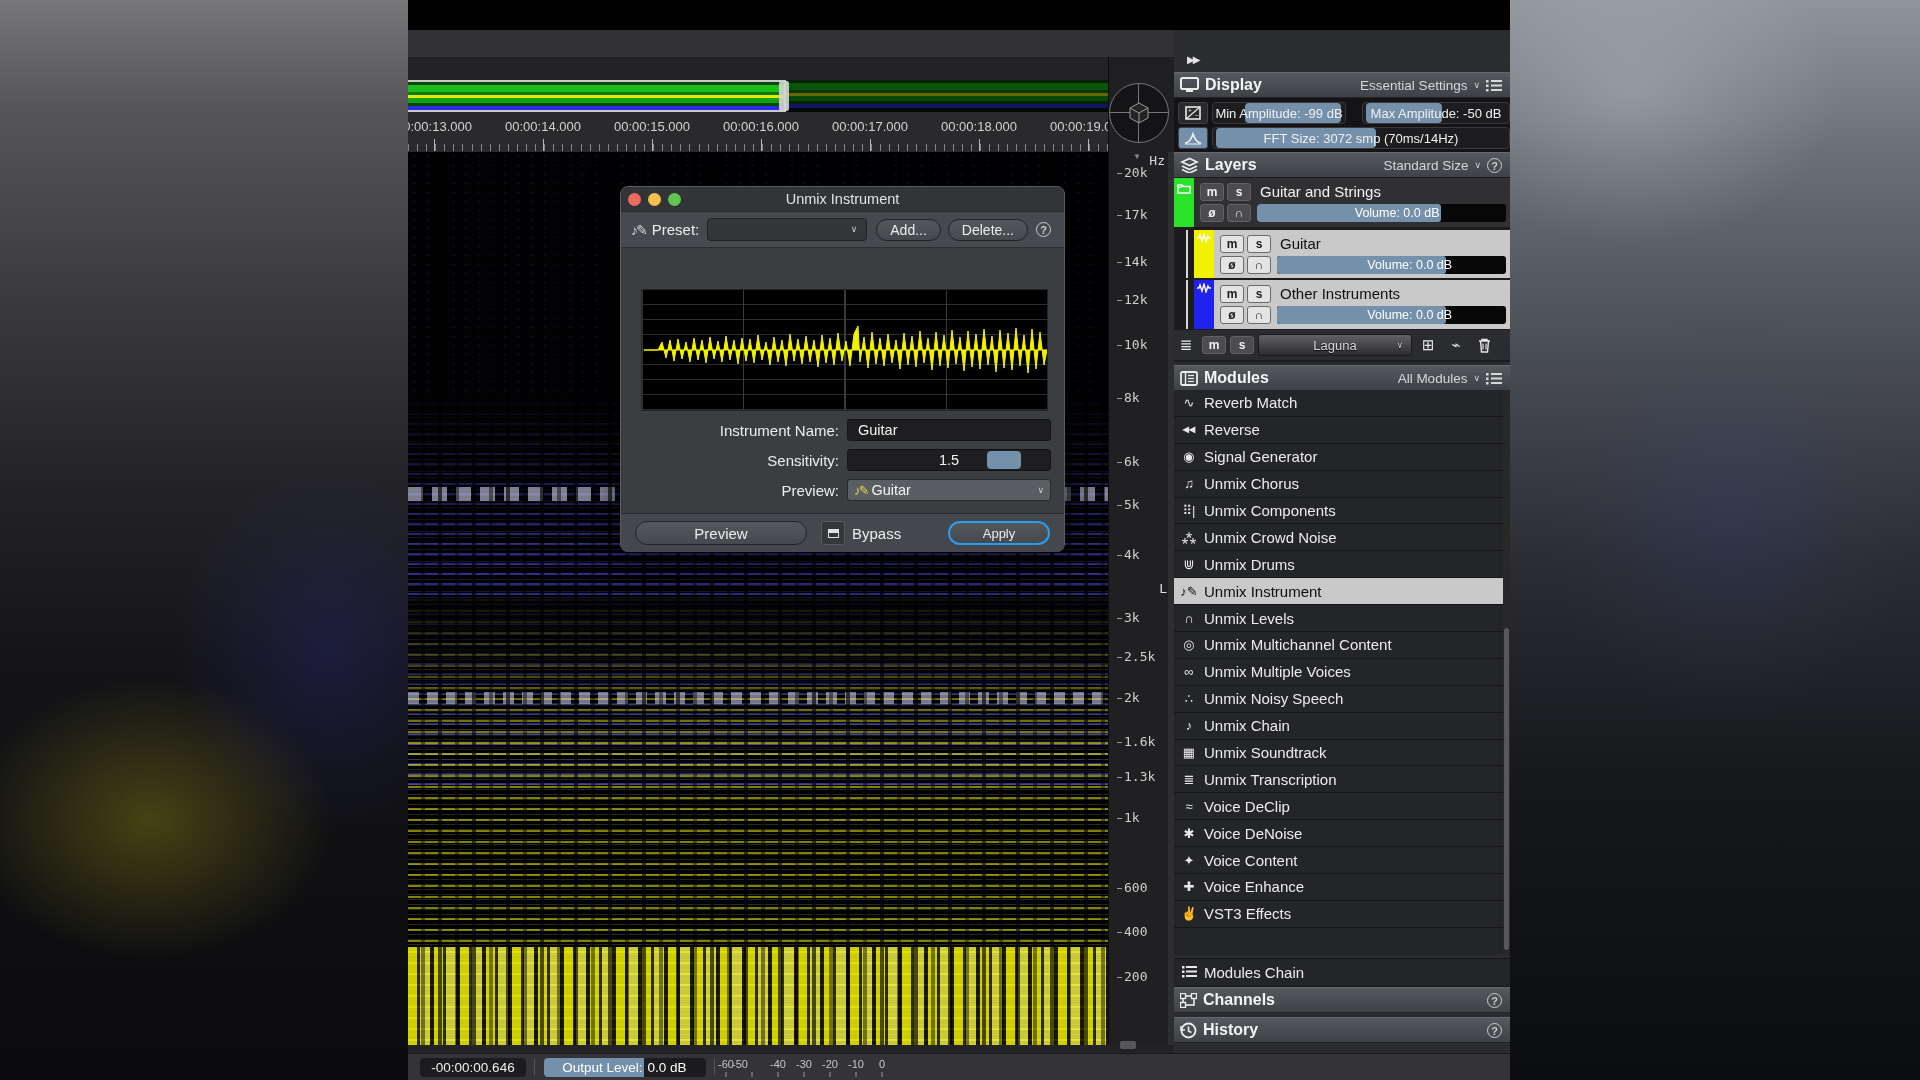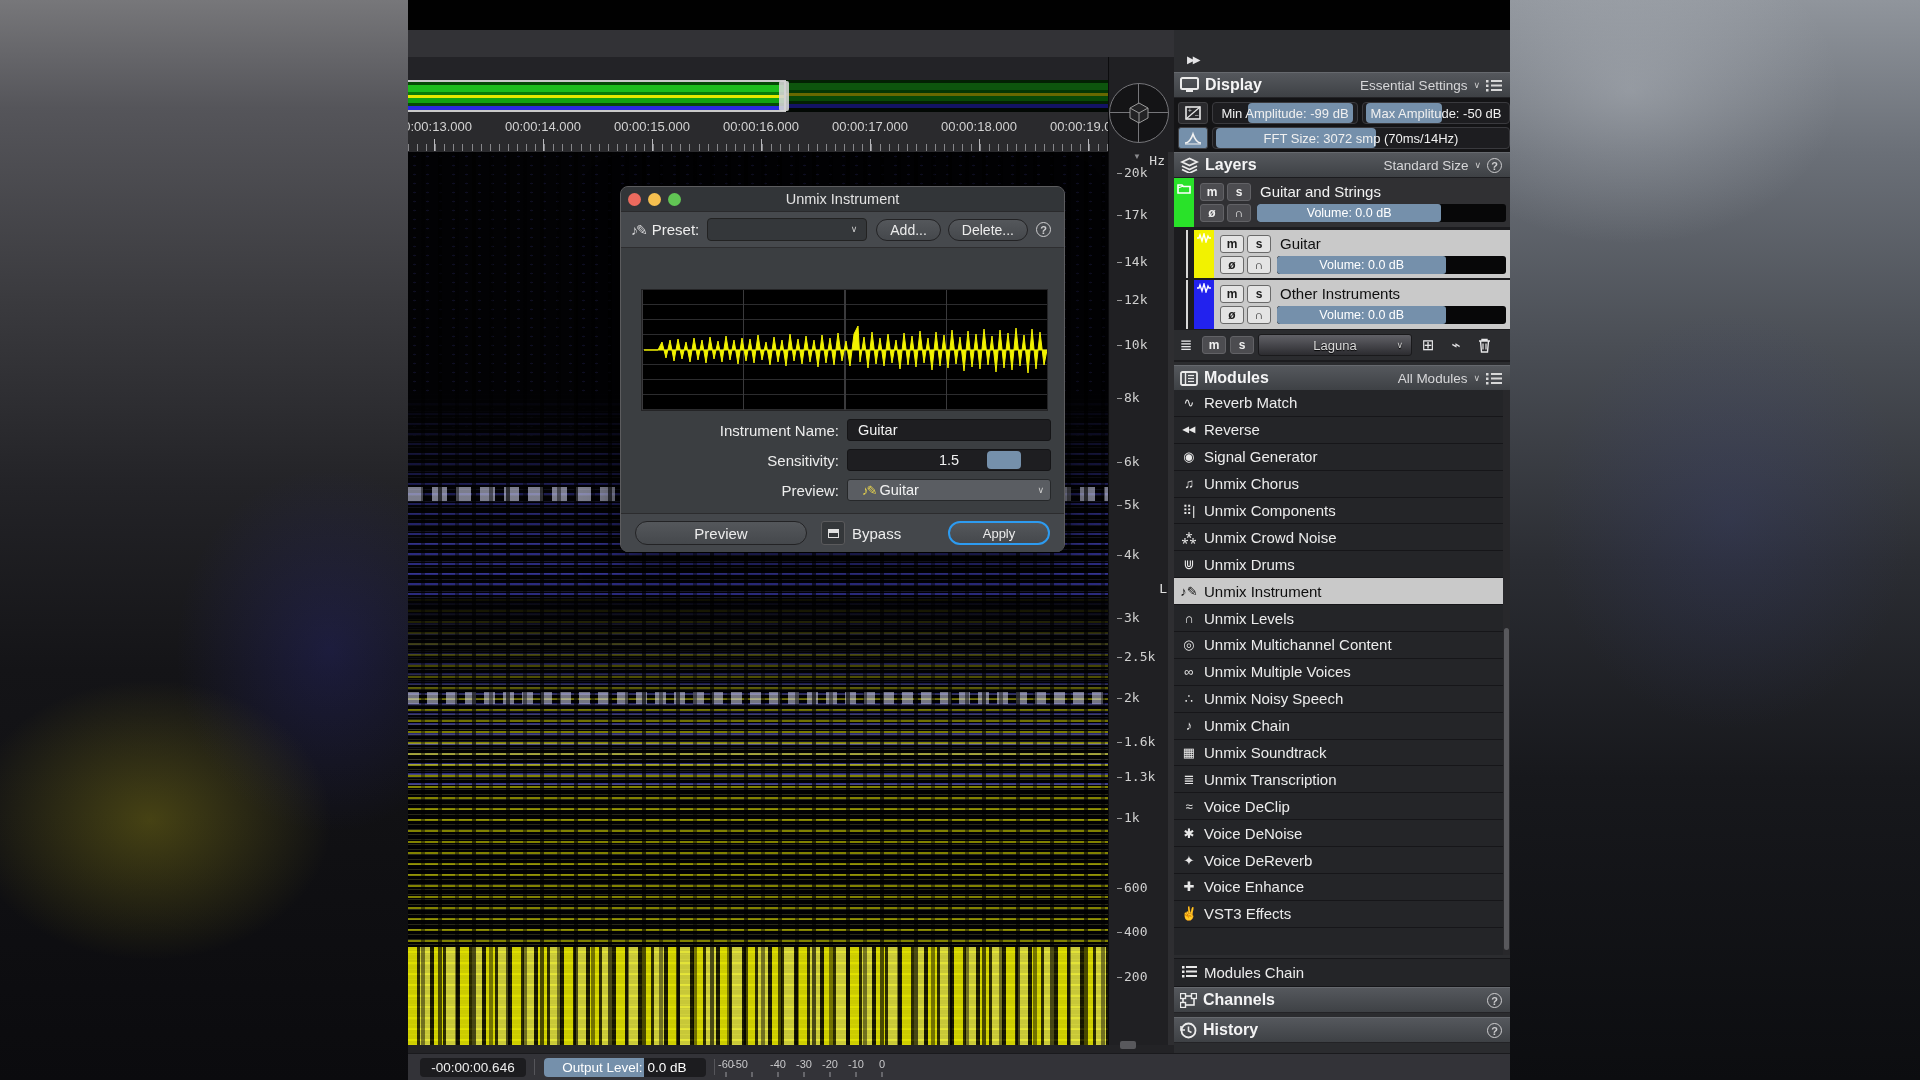--- a/index.html
+++ b/index.html
@@ -105,21 +105,21 @@
   .msbtn{width:24px;height:18px;border-radius:3px;font-size:12px;font-weight:bold;
     display:flex;align-items:center;justify-content:center;box-sizing:border-box;}
   .dark .msbtn{background:#4c4c50;color:#f0f0f0;border:1px solid #626266;}
   .lite .msbtn{background:#e4e4e4;color:#1a1a1a;border:1px solid #6a6a6a;}
   .lname{font-size:15px;margin-left:6px;white-space:nowrap;}
   .dark .lname{color:#f2f2f2;}
   .lite .lname{color:#101010;}
   .volbar{flex:1;height:18px;background:#070708;border-radius:3px;position:relative;overflow:hidden;margin-left:3px;}
   .volfill{position:absolute;left:0;top:0;height:100%;width:74%;background:#7590ab;border-radius:3px;}
   .voltxt{position:absolute;left:0;top:0;width:74%;height:100%;display:flex;align-items:center;justify-content:center;
-    color:#fff;font-size:12.5px;}
+    color:#fff;font-size:12.5px;padding-left:48px;}
   .lrow.dark{background:#303033;}
   .lrow.lite{background:#c9c9c9;}
   .comprow{position:absolute;left:0;top:300px;width:336px;height:30px;background:#2b2c2f;display:flex;align-items:center;gap:4px;}
   .lagsel{width:152px;height:20px;background:linear-gradient(#616167,#2c2c30);border:1px solid #1a1a1c;border-radius:3px;
     color:#dadada;font-size:13px;display:flex;align-items:center;justify-content:center;position:relative;
     text-shadow:0 1px 1px #000;}
   .lagsel .chev{position:absolute;right:2px;}
   .cbtn{color:#e6e6e8;font-size:15px;display:flex;align-items:center;justify-content:center;width:24px;}
   
   .modlist{position:absolute;left:0;top:360px;width:336px;height:565px;background:#242528;}
@@ -161,21 +161,21 @@
   .pill{height:22px;background:linear-gradient(#54575b,#45484c);border:1px solid #232325;border-radius:11px;
     color:#ececec;font-size:14px;display:flex;align-items:center;justify-content:center;padding:0 13px;box-sizing:border-box;}
   .registerbtn{position:absolute;left:15px;top:69px;width:415px;height:25px;border-radius:13px;font-size:15px;}
   .wavebox{position:absolute;left:20px;top:102px;width:405px;height:120px;background:#000;border:1px solid #242426;
     background-image:
       repeating-linear-gradient(90deg,#3a3a3c 0 1px,transparent 1px 101.25px),
       repeating-linear-gradient(0deg,#2c2c2e 0 1px,transparent 1px 15px);}
   .frow{position:absolute;left:0;width:100%;height:22px;display:flex;align-items:center;}
   .flabel{width:226px;text-align:right;color:#ededed;font-size:15px;padding-right:8px;box-sizing:border-box;}
   .field{flex:1;margin-right:13px;height:22px;background:#1e1e21;border:1px solid #151517;border-radius:3px;
-    color:#f2f2f2;font-size:14.5px;display:flex;align-items:center;box-sizing:border-box;position:relative;padding-left:8px;}
+    color:#f2f2f2;font-size:14.5px;display:flex;align-items:center;box-sizing:border-box;position:relative;}
   .sensval{position:absolute;left:0;width:100%;text-align:center;}
   .senshandle{position:absolute;left:69%;top:1px;width:34px;height:18px;background:#7590ab;border-radius:4px;}
   .prevdrop{background:#5a5d62;border:1px solid #26282a;}
   .noteicon{color:#e8d44d;font-size:13px;margin:0 4px 0 6px;letter-spacing:-2px;}
   .dfooter{position:absolute;left:0;top:326px;width:100%;height:38px;background:#44474b;border-top:1px solid #2c2c2e;
     border-radius:0 0 7px 7px;display:flex;align-items:center;}
   .prevbtn{width:172px;margin-left:14px;height:24px;border-radius:12px;font-size:15px;}
   .bypassbox{width:22px;height:22px;background:#34373a;border:1px solid #5a5a5c;border-radius:3px;margin-left:14px;
     display:flex;align-items:center;justify-content:center;}
   .bypglyph{width:11px;height:9px;border:1.5px solid #e0e0e0;border-top-width:4px;box-sizing:border-box;}
@@ -294,21 +294,21 @@
 
     <div class="setblock">
       <div class="iconbtn" style="left:4px;top:4px">
         <svg width="16" height="14">
             <rect x="1" y="1" width="14" height="12" fill="none" stroke="#e8e8e8" stroke-width="1.6"></rect>
             <path d="M1 13 L15 1" stroke="#e8e8e8" stroke-width="1.2"></path>
             <text x="3" y="6.5" font-size="6.5" fill="#e8e8e8" font-family="Liberation Sans">+</text>
             <text x="9.5" y="12" font-size="7" fill="#e8e8e8" font-family="Liberation Sans">−</text>
           </svg>
       </div>
-      <div class="sbtn" style="left:38px;top:4px;width:146px">
+      <div class="sbtn" style="left:38px;top:4px;width:134px">
         <span class="fill" style="left:24%;width:73%"></span>
         <span class="stxt">Min Amplitude: -99 dB</span>
       </div>
       <div class="sbtn" style="left:188px;top:4px;width:148px">
         <span class="fill" style="left:2%;width:52%"></span>
         <span class="stxt">Max Amplitude: -50 dB</span>
       </div>
       <div class="iconbtn active" style="left:4px;top:29px">
         <svg width="18" height="14">
             <path d="M1 12 Q6 12 9 3 Q12 12 17 12" fill="none" stroke="#f2f2f2" stroke-width="1.6"></path>
@@ -529,21 +529,21 @@
       <div class="mrow">
           <span class="mi">≈</span>
           <span class="ml">Voice DeClip</span>
         </div>
       <div class="mrow">
           <span class="mi">✱</span>
           <span class="ml">Voice DeNoise</span>
         </div>
       <div class="mrow">
           <span class="mi">✦</span>
-          <span class="ml">Voice DeReverb</span>
+          <span class="ml">Voice Content</span>
         </div>
       <div class="mrow">
           <span class="mi">✚</span>
           <span class="ml">Voice Enhance</span>
         </div>
       <div class="mrow">
           <span class="mi">✌</span>
           <span class="ml">VST3 Effects</span>
         </div>
     </div>

